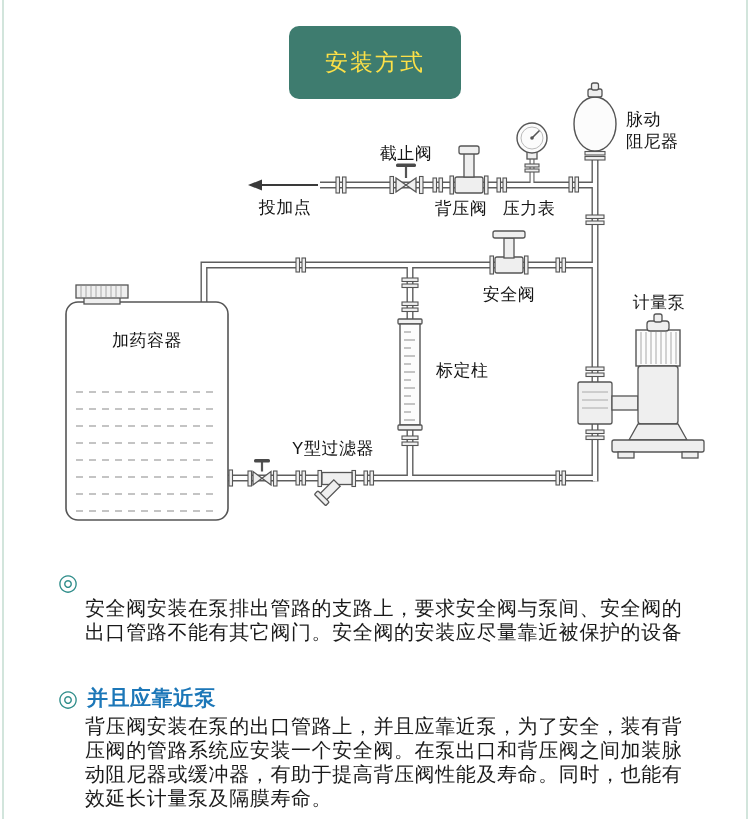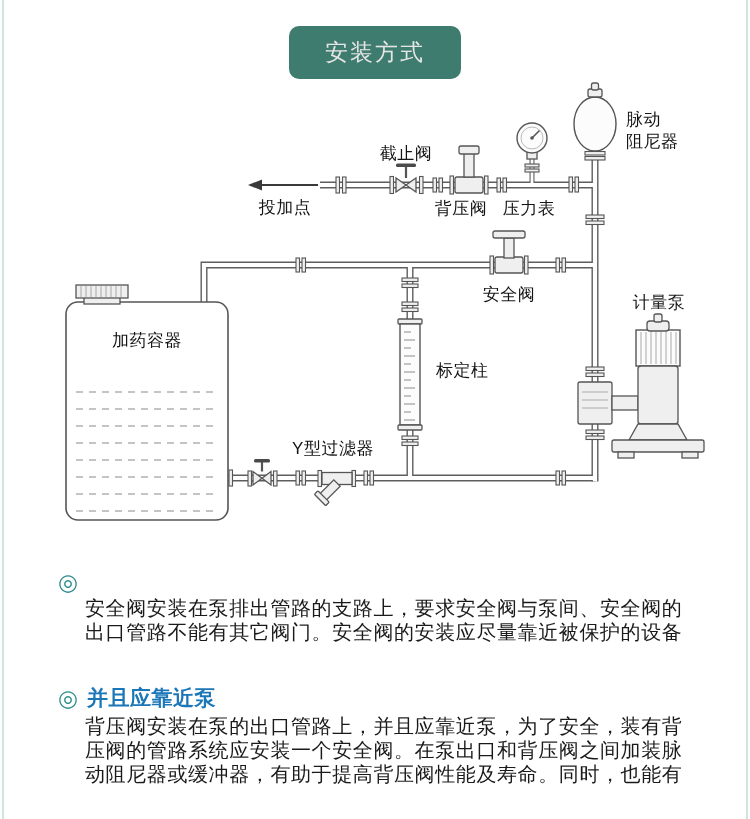--- a/index.html
+++ b/index.html
@@ -7,22 +7,22 @@
     position:relative; width:750px; height:819px; overflow:hidden;
     background:#fff; font-family:"Liberation Sans","DejaVu Sans",sans-serif;
   }
   .frame {
     position:absolute; left:2px; right:2px; top:-60px; height:940px;
     border:2px solid var(--frame_border,#d2e5dc); border-radius:40px;
     pointer-events:none;
   }
   .badge {
     position:absolute; top:26px; left:50%; transform:translateX(-50%);
-    background:var(--badge_bg,#3e7c6f); color:#e5e5e5; font-size:23px;
-    letter-spacing:2px; padding:11px 36px; border-radius:10px; font-weight:500;
+    background:var(--badge_bg,#3e7c6f); color:#fde047; font-size:23px;
+    letter-spacing:2px; padding:21px 36px; border-radius:10px; font-weight:500;
     white-space:nowrap;
   }
   .diagram { position:absolute; left:0; top:80px; }
   svg text { font-size:17px; fill:#141414; letter-spacing:0.5px; }
   .po { fill:none; stroke:#5e5e5e; stroke-width:7; }
   .pw { fill:none; stroke:#ffffff; stroke-width:4.2; }
   .po2 { fill:none; stroke:#5e5e5e; stroke-width:5; }
   .pw2 { fill:none; stroke:#ffffff; stroke-width:2.8; }
   .comp { fill:#efefef; stroke:#555; stroke-width:1.3; }
   .compL { fill:#fcfcfc; stroke:#555; stroke-width:1.4; }
@@ -274,15 +274,16 @@
 
   <div class="section s2">
     <div class="sec-head">
       <span class="sec-icon">◎</span>
       <span class="sec-title">并且应靠近泵</span>
     </div>
     <div class="sec-body">
       <div>背压阀安装在泵的出口管路上，并且应靠近泵，为了安全，装有背</div>
       <div>压阀的管路系统应安装一个安全阀。在泵出口和背压阀之间加装脉</div>
       <div>动阻尼器或缓冲器，有助于提高背压阀性能及寿命。同时，也能有</div>
+      <div>效延长计量泵及隔膜寿命。</div>
     </div>
   </div>
 </div>
 
 </body></html>

